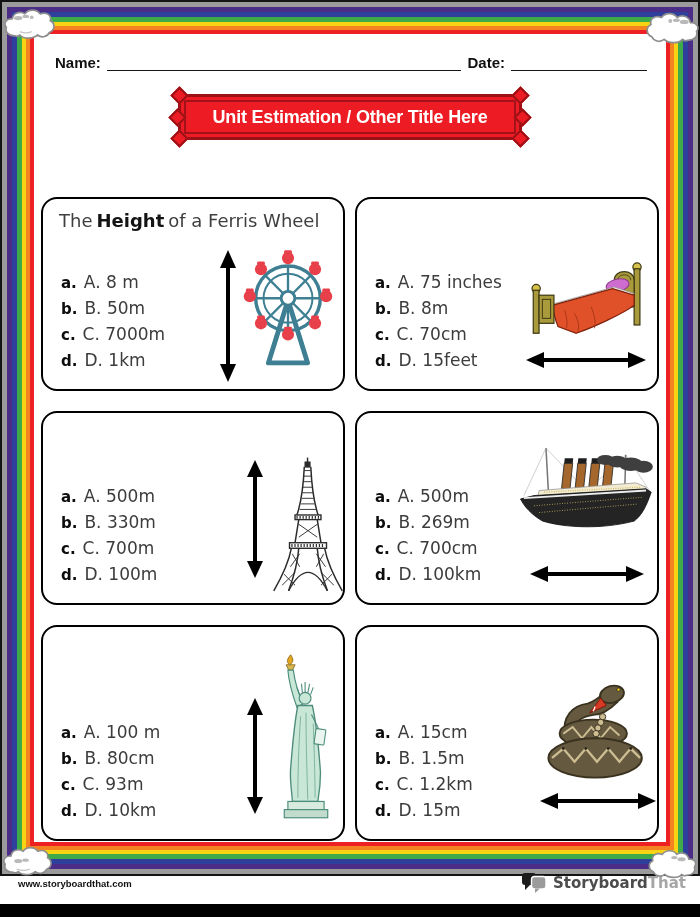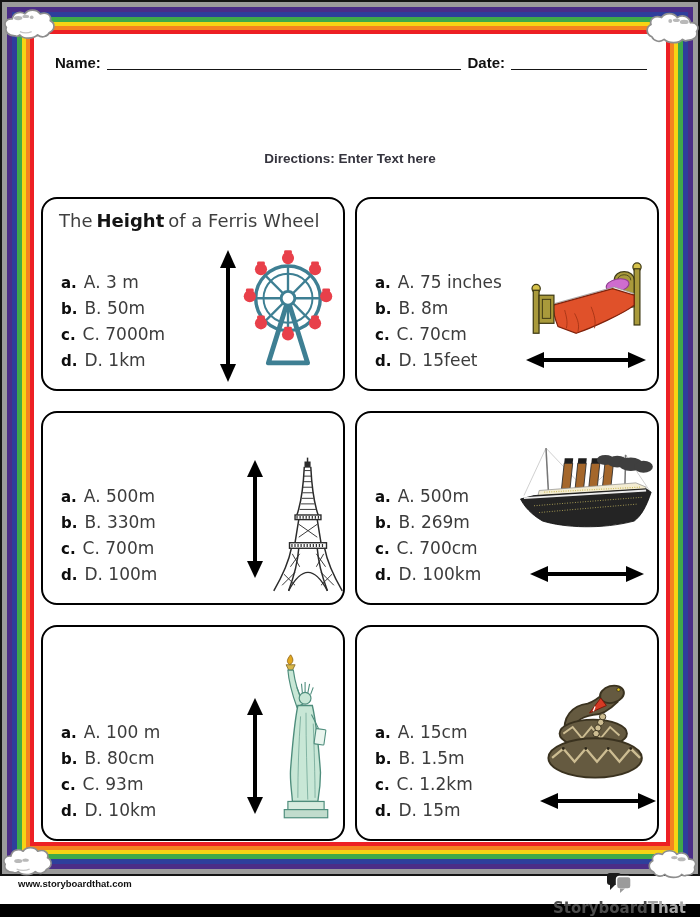--- a/index.html
+++ b/index.html
@@ -19,21 +19,21 @@
   .st2{border:5px solid #2E3F9C;}
   .st3{border:5px solid #3FAA4A;}
   .st4{border:4px solid #F6D414;}
   .st5{border:4px solid #F58220;}
   .st6{border:4px solid #ED2024;}
 
   
   .cloud{position:absolute;z-index:6;}
 
   
-  .name-row{position:absolute;left:55px;right:53px;top:54px;display:flex;align-items:flex-start;
+  .name-row{position:absolute;left:55px;right:53px;top:54px;display:flex;align-items:flex-end;
             gap:6px;font-family:"Liberation Sans",sans-serif;font-weight:bold;font-size:15px;color:#111;}
   .fill-line{flex:1;height:15px;border-bottom:1.8px solid #151515;}
   .date-line{width:136px;height:15px;border-bottom:1.8px solid #151515;}
 
   
   .banner{position:absolute;left:50%;transform:translateX(-50%);top:94px;width:344px;height:46px;
           background:#ED1C24;border:3px solid #9B1116;box-sizing:border-box;border-radius:2px;
           display:flex;align-items:center;justify-content:center;}
   .banner::after{content:"";position:absolute;inset:3px;border:2px solid #A31218;border-radius:1px;pointer-events:none;}
   .banner-title{position:relative;z-index:2;color:#fff;font-family:"Liberation Sans",sans-serif;
@@ -68,21 +68,21 @@
   .c2 .img{left:168px;top:58px;}       .c2 .arrow-h{left:168px;top:150px;}
   .c3 .arrow-v{left:201px;top:46px;}   .c3 .img{left:228px;top:44px;}
   .c4 .img{left:160px;top:30px;}       .c4 .arrow-h{left:172px;top:150px;}
   .c5 .arrow-v{left:201px;top:70px;}   .c5 .img{left:230px;top:26px;}
   .c6 .img{left:182px;top:48px;}       .c6 .arrow-h{left:182px;top:163px;}
 
   
   .footer{position:absolute;left:0;right:0;top:876px;height:28px;background:#fff;}
   .footer-url{position:absolute;left:18px;top:2px;font-family:"Liberation Sans",sans-serif;
               font-weight:bold;font-size:9.5px;color:#111;}
-  .brand{position:absolute;right:14px;top:-4px;display:flex;align-items:center;gap:5px;flex-direction:column;}
+  .brand{position:absolute;right:14px;top:-4px;display:flex;align-items:center;gap:5px;}
   .brand-text{font-size:15px;font-weight:600;color:#4C4C4C;}
   .brand-text .lite{color:#A6A6A6;}
 </style>
 </head>
 <body>
 
 <div class="page">
 
   <div class="frame">
     <div class="st st0">
@@ -125,33 +125,41 @@
       <ellipse cx="29" cy="12" rx="4" ry="2" fill="#b9b9b9"></ellipse>
   </svg>
 
   <div class="name-row">
     <span>Name:</span>
     <span class="fill-line"></span>
     <span>Date:</span>
     <span class="date-line"></span>
   </div>
 
-
-  <div class="directions">Directions: Enter Text here</div>
+  <div class="banner">
+    <span class="orn orn-tl"></span>
+    <span class="orn orn-ml"></span>
+    <span class="orn orn-bl"></span>
+    <span class="orn orn-tr"></span>
+    <span class="orn orn-mr"></span>
+    <span class="orn orn-br"></span>
+    <span class="banner-title">Unit Estimation / Other Title Here</span>
+  </div>
+
 
   <div class="grid">
 
     <section class="card c1">
       <h2 class="card-title">
         <span>The</span><b>Height</b><span>of a Ferris Wheel</span>
       </h2>
       <ul class="options">
         <li class="opt">
             <b>a.</b>
-            <span>A. 3 m</span>
+            <span>A. 8 m</span>
           </li>
         <li class="opt">
             <b>b.</b>
             <span>B. 50m</span>
           </li>
         <li class="opt">
             <b>c.</b>
             <span>C. 7000m</span>
           </li>
         <li class="opt">

